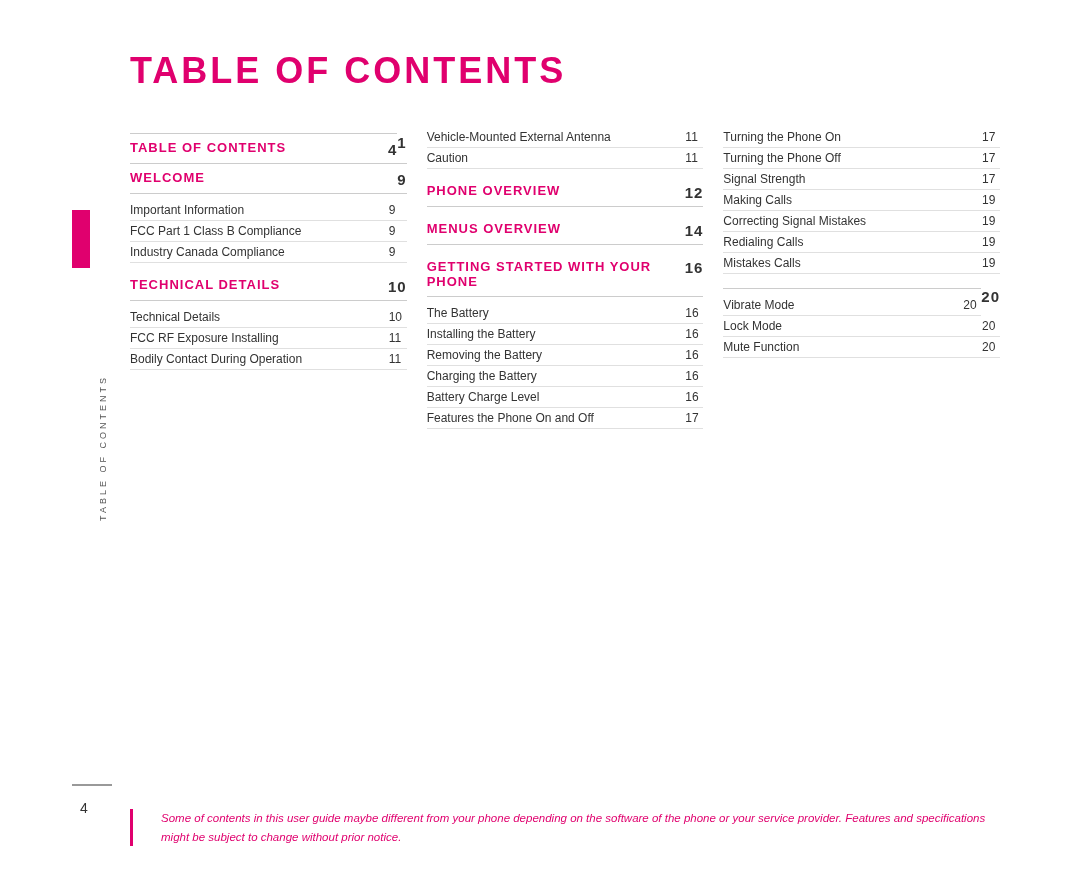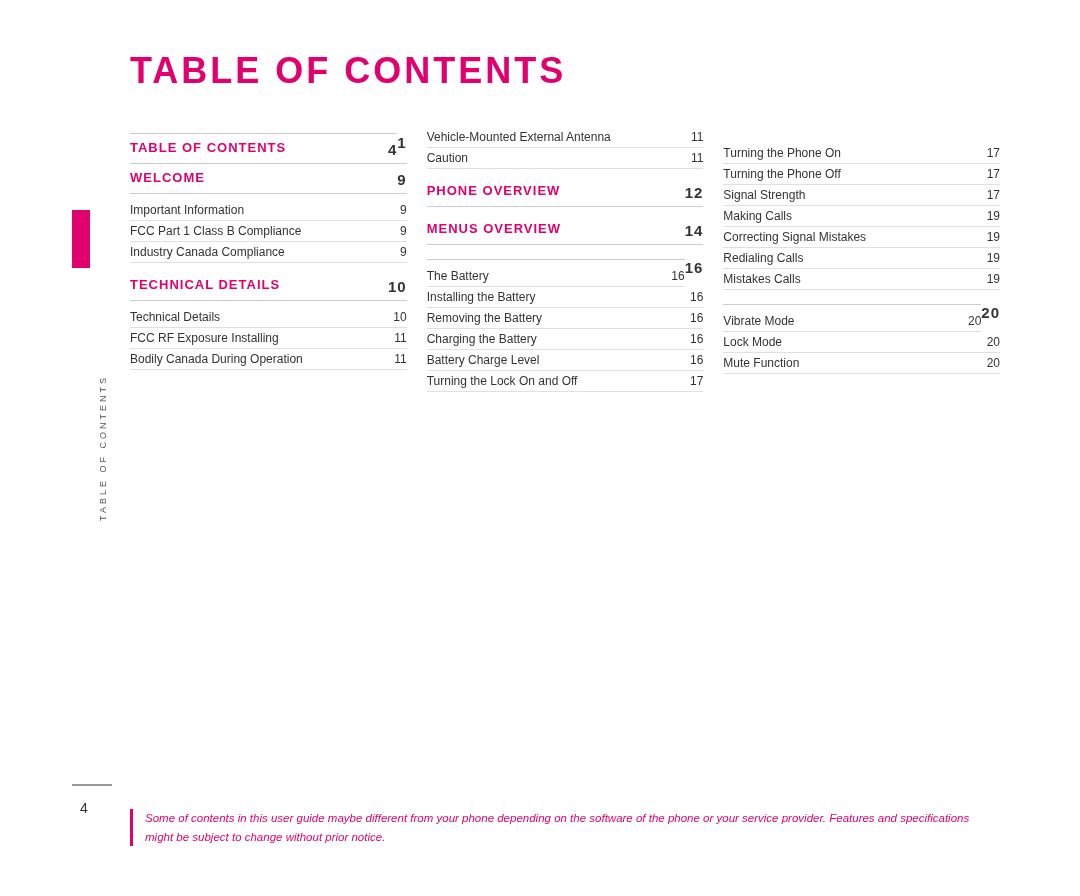--- a/index.html
+++ b/index.html
@@ -81,21 +81,20 @@
       width: 100%;
     }
 
     .col {
       flex: 1;
       padding-right: 20px;
     }
 
     .col:last-child {
       padding-right: 0;
-      margin-top: 16px;
     }
 
     
     .section-heading {
       color: #e0006e;
       font-size: 13px;
       font-weight: 700;
       text-transform: uppercase;
       letter-spacing: 1px;
       line-height: 1.3;
@@ -135,38 +134,38 @@
 
     .sub-item-label {
       flex: 1;
       padding-right: 5px;
     }
 
     .sub-item-num {
       color: #333;
       font-size: 12px;
       min-width: 18px;
-      text-align: right;
     }
 
     
     .disclaimer {
       position: absolute;
       bottom: 50px;
       left: 130px;
       right: 80px;
       border-left: 3px solid #e0006e;
       padding-left: 12px;
     }
 
     .disclaimer p {
       font-size: 11.5px;
       font-style: italic;
       color: #e0006e;
       line-height: 1.6;
+      margin-left: 16px;
     }
 
     
     .section-heading.two-line {
       line-height: 1.2;
     }
   </style>
 </head>
 <body>
 
@@ -229,21 +228,21 @@
         <hr class="divider">
         <div class="sub-item">
           <span class="sub-item-label">Technical Details</span>
           <span class="sub-item-num">10</span>
         </div>
         <div class="sub-item">
           <span class="sub-item-label">FCC RF Exposure Installing</span>
           <span class="sub-item-num">11</span>
         </div>
         <div class="sub-item">
-          <span class="sub-item-label">Bodily Canada During Operation</span>
+          <span class="sub-item-label">Bodily Contact During Operation</span>
           <span class="sub-item-num">11</span>
         </div>
       </div>
 
     </div>
 
     <div class="col">
 
       <div>
         <div class="sub-item">
@@ -268,20 +267,21 @@
         <div class="section-heading">
           <span class="section-num">14</span>
           <span>Menus Overview</span>
         </div>
         <hr class="divider">
       </div>
 
       <div style="margin-top:14px;">
         <div class="section-heading two-line">
           <span class="section-num">16</span>
+          <span>Getting Started with Your<br>Phone</span>
         </div>
         <hr class="divider">
         <div class="sub-item">
           <span class="sub-item-label">The Battery</span>
           <span class="sub-item-num">16</span>
         </div>
         <div class="sub-item">
           <span class="sub-item-label">Installing the Battery</span>
           <span class="sub-item-num">16</span>
         </div>
@@ -291,21 +291,21 @@
         </div>
         <div class="sub-item">
           <span class="sub-item-label">Charging the Battery</span>
           <span class="sub-item-num">16</span>
         </div>
         <div class="sub-item">
           <span class="sub-item-label">Battery Charge Level</span>
           <span class="sub-item-num">16</span>
         </div>
         <div class="sub-item">
-          <span class="sub-item-label">Turning the Lock On and Off</span>
+          <span class="sub-item-label">Features the Phone On and Off</span>
           <span class="sub-item-num">17</span>
         </div>
       </div>
 
     </div>
 
     <div class="col">
 
       <div>
         <div class="sub-item">

